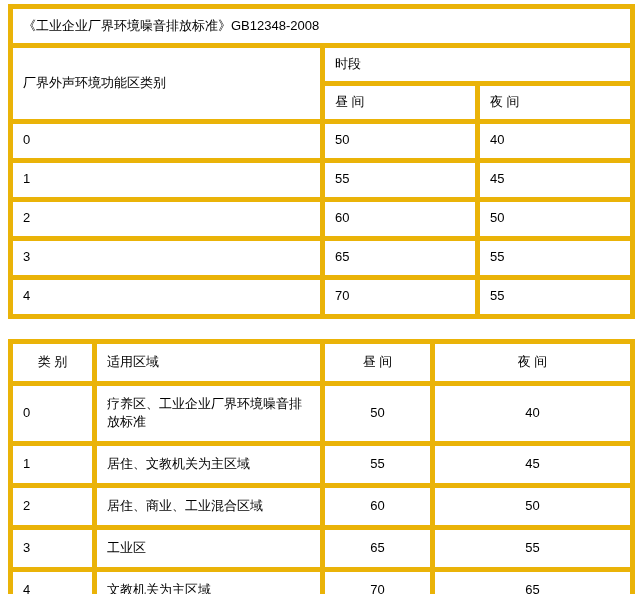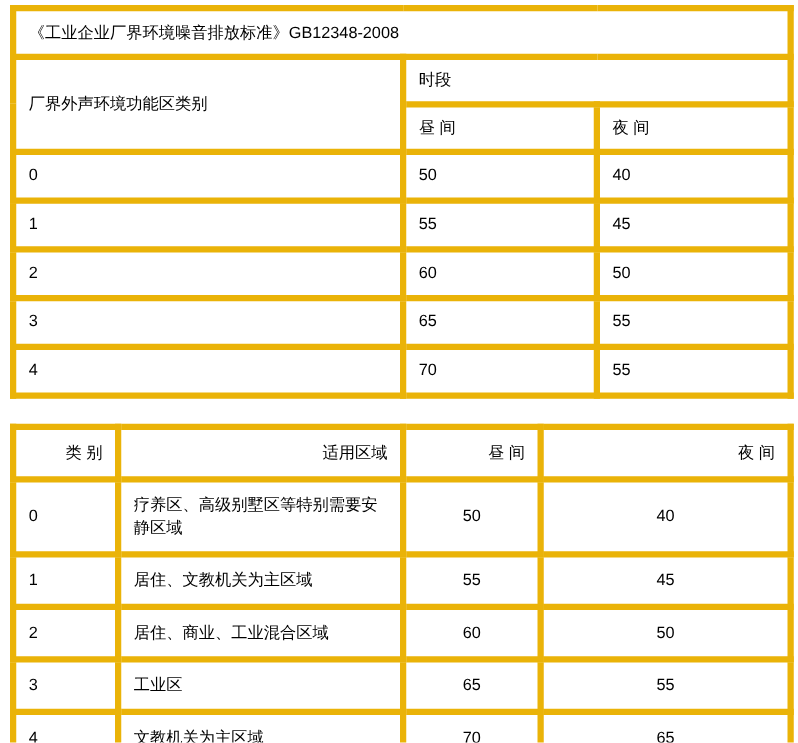--- a/index.html
+++ b/index.html
@@ -44,21 +44,21 @@
   .tbl1 .c2 { width: 155px; }
   .tbl1 .c3 { width: 155px; }
   .tbl1 td.rowlabel { height: 20px; }
   .tbl1 .vmid { vertical-align: middle; }
   .tbl2 .c1 { width: 84px; }
   .tbl2 .c2 { width: 228px; }
   .tbl2 .c3 { width: 110px; }
   .tbl2 .c4 { width: 200px; }
   .tbl2 .center { text-align: center; }
   .tbl2 td { padding: 9px 10px; }
-  .tbl2 .hdr td { padding: 9px 10px; text-align: right; }
+  .tbl2 .hdr td { padding: 9px 10px; }
   .nowrap { white-space: nowrap; }
 </style>
 </head>
 <body>
 
 <div class="page">
 
   <table class="tbl1 t1">
     <colgroup>
       <col class="c1">
@@ -114,21 +114,21 @@
     </colgroup>
     <tbody>
       <tr class="hdr">
         <td class="center nowrap">类 别</td>
         <td>适用区域</td>
         <td class="center">昼 间</td>
         <td class="center">夜 间</td>
       </tr>
       <tr>
         <td>0</td>
-        <td>疗养区、高级别墅区等特别需要安静区域</td>
+        <td>疗养区、工业企业厂界环境噪音排放标准</td>
         <td class="center">50</td>
         <td class="center">40</td>
       </tr>
       <tr>
         <td>1</td>
         <td>居住、文教机关为主区域</td>
         <td class="center">55</td>
         <td class="center">45</td>
       </tr>
       <tr>

